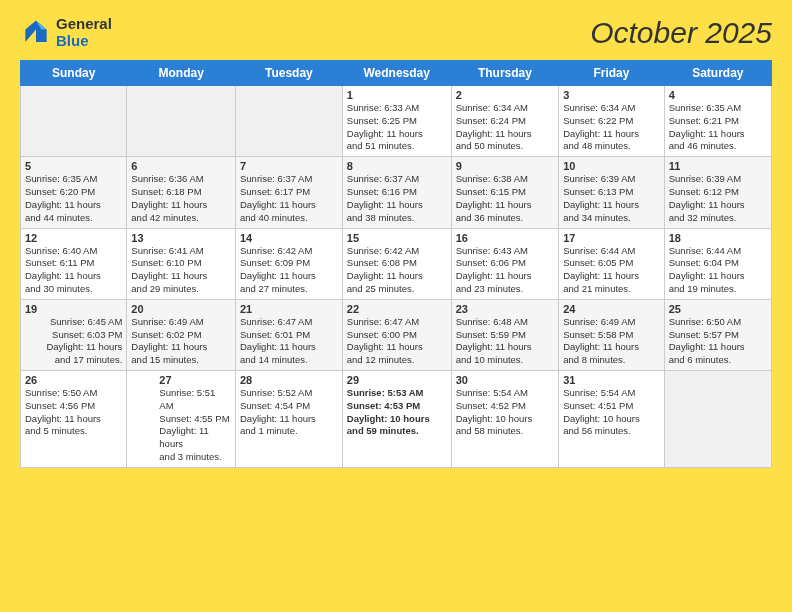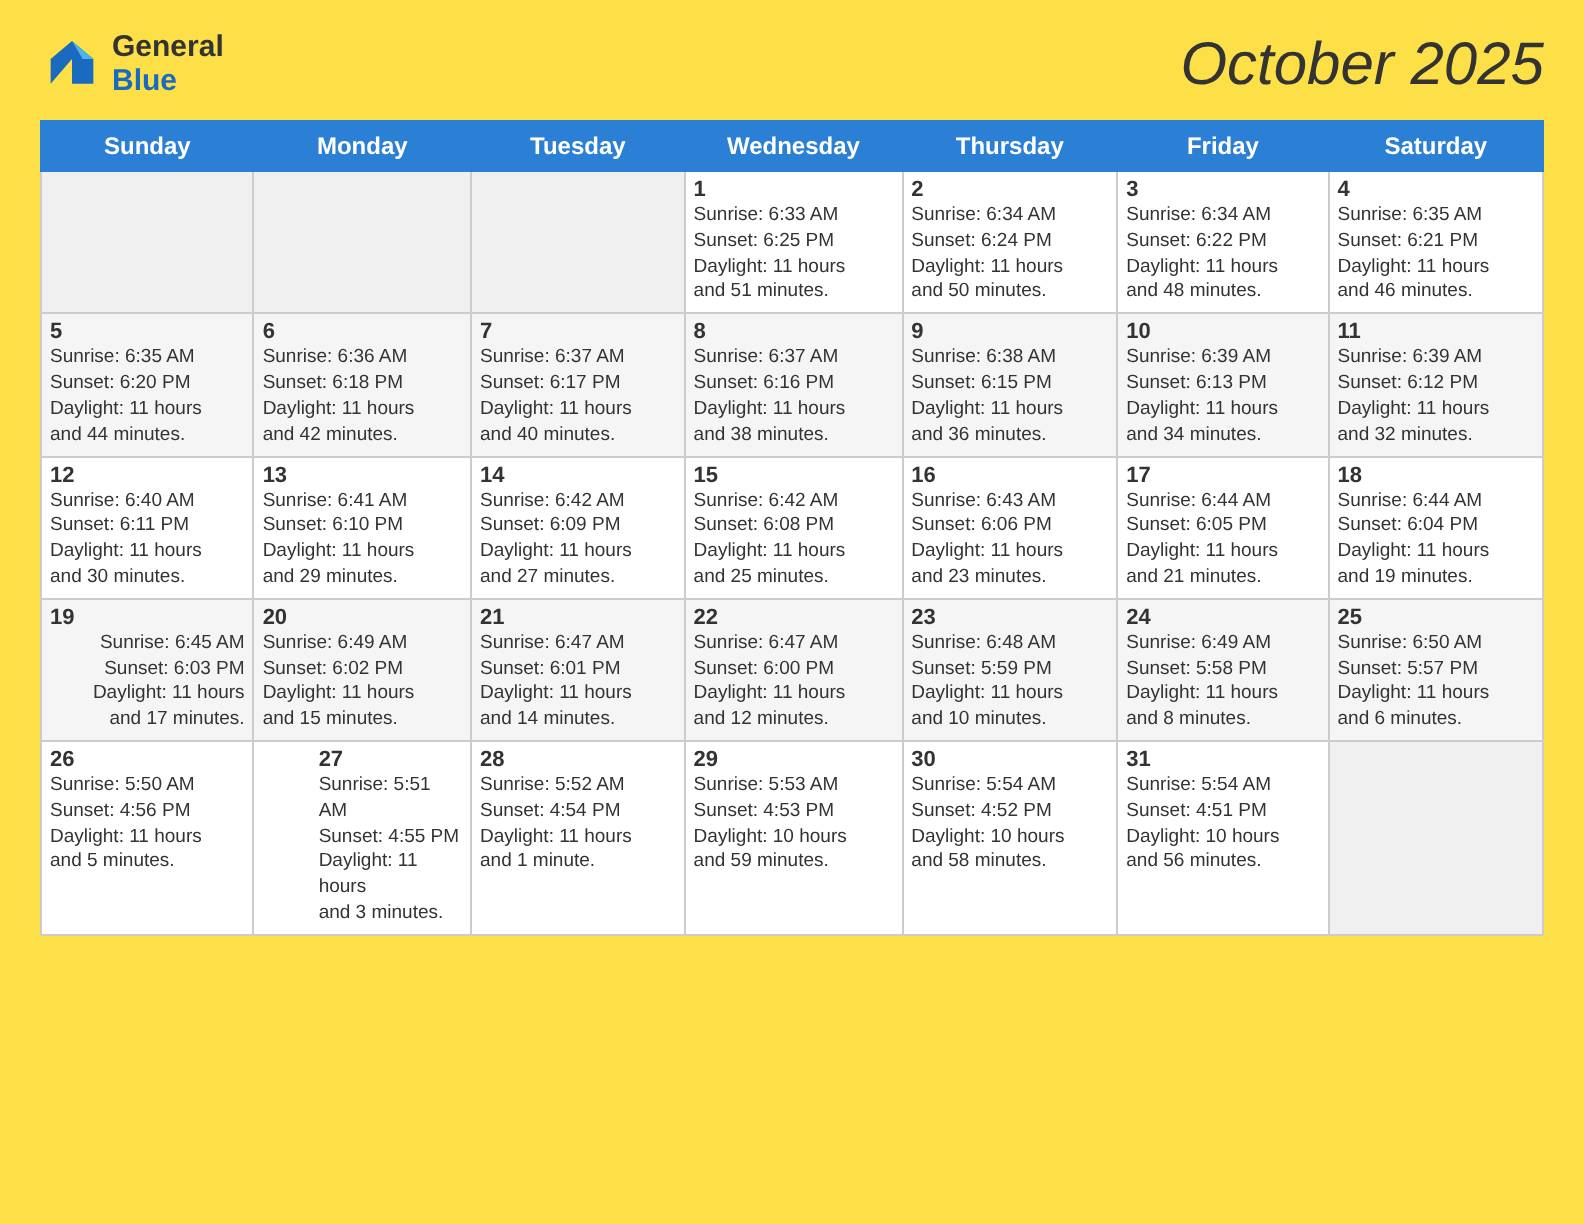--- a/index.html
+++ b/index.html
@@ -357,21 +357,21 @@
           </td>
           <td style="background: rgb(255, 255, 255);">
             <span class="day-num">28</span>
             <div class="day-info" style="white-space: pre-line;">Sunrise: 5:52 AM
 Sunset: 4:54 PM
 Daylight: 11 hours
 and 1 minute.</div>
           </td>
           <td style="background: rgb(255, 255, 255);">
             <span class="day-num">29</span>
-            <div class="day-info" style="white-space: pre-line;">Sunrise: 5:53 AM
+            <div class="day-info" style="white-space: pre-line; font-weight: bold;">Sunrise: 5:53 AM
 Sunset: 4:53 PM
 Daylight: 10 hours
 and 59 minutes.</div>
           </td>
           <td style="background: rgb(255, 255, 255);">
             <span class="day-num">30</span>
             <div class="day-info" style="white-space: pre-line;">Sunrise: 5:54 AM
 Sunset: 4:52 PM
 Daylight: 10 hours
 and 58 minutes.</div>

